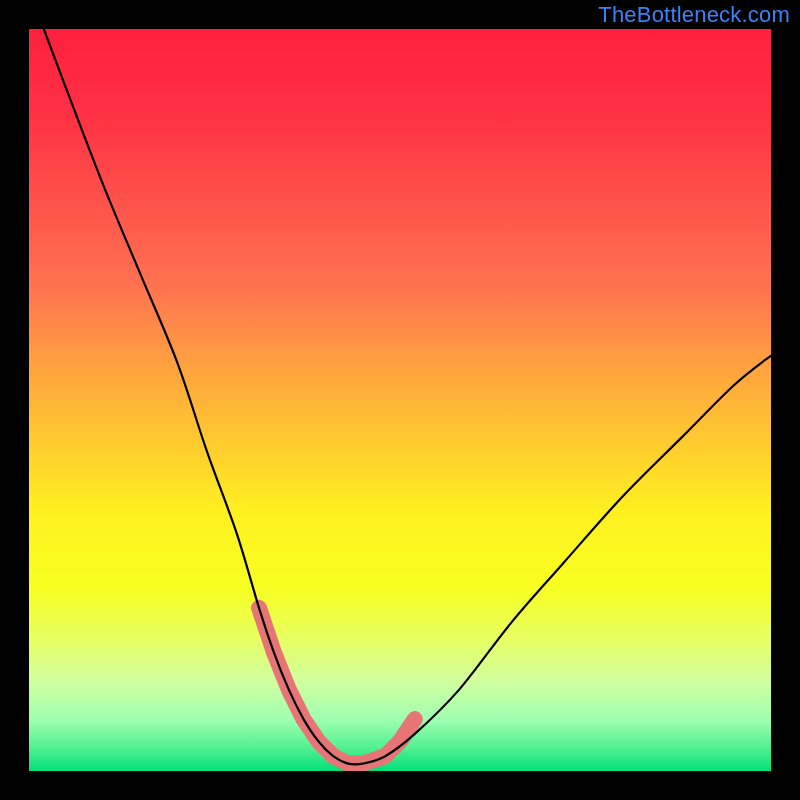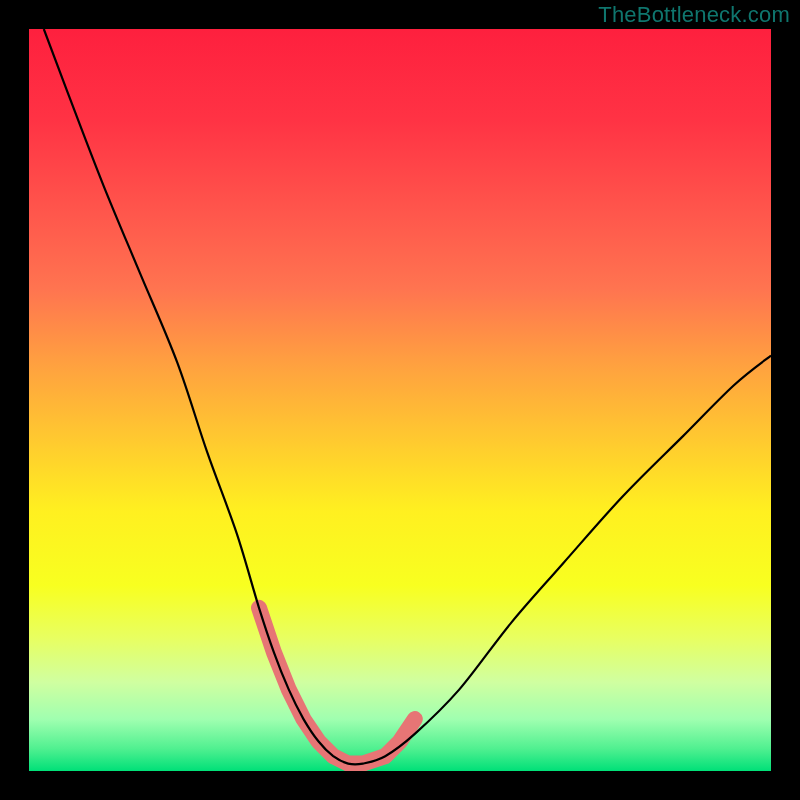--- a/index.html
+++ b/index.html
@@ -1,17 +1,17 @@
 <!DOCTYPE html>
 <html><head>
 <meta charset="utf-8">
 <style>
   html,body{margin:0;padding:0;width:800px;height:800px;background:#000;overflow:hidden;font-family:Arial,Helvetica,sans-serif}
   .frame{position:absolute;left:0;top:0;width:800px;height:800px;background:#000}
-  .attribution{position:absolute;right:10px;top:2px;color:#0f766e;font-size:22px;letter-spacing:0.2px}
+  .attribution{position:absolute;right:10px;top:2px;color:#3b82f6;font-size:22px;letter-spacing:0.2px}
   .plot{position:absolute;left:29px;top:29px;width:742px;height:742px;overflow:hidden}
   .curve{position:absolute;left:0;top:0;width:742px;height:742px}
   .curve path{fill:none;stroke:#000;stroke-width:2.2}
   .markers path{fill:none;stroke:#e77575;stroke-width:16;stroke-linecap:round;stroke-linejoin:round}
 </style>
 </head>
 <body>
 
 <div class="frame">
   <div class="attribution">TheBottleneck.com</div>

